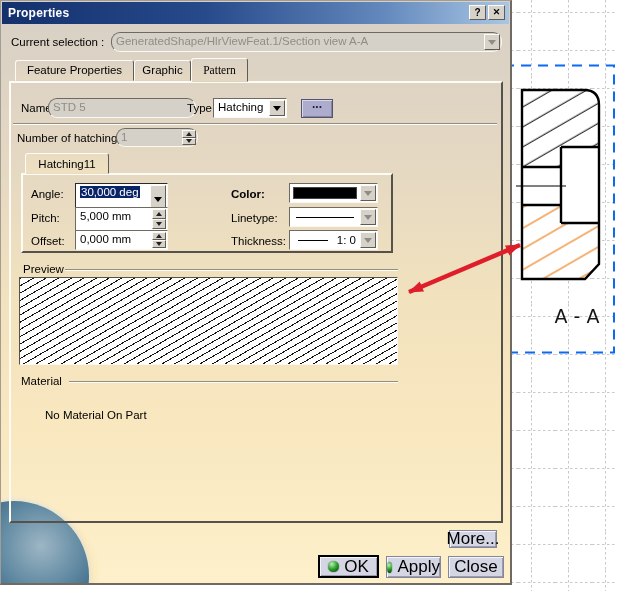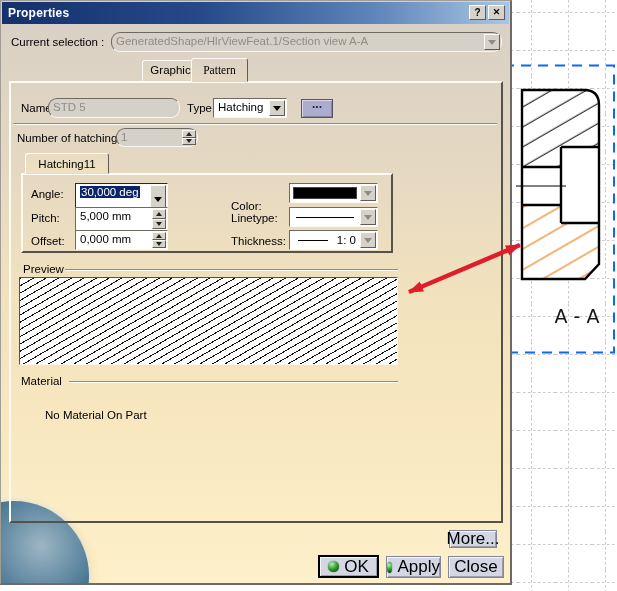--- a/index.html
+++ b/index.html
@@ -144,27 +144,28 @@
   </div>
 
   <span class="label" style="left:10px; top:35px;">Current selection :</span>
   <div class="sunken disabled-field" style="position:absolute; left:110px; top:31px; width:391px; height:20px;">
     <div class="field-text" style="width:370px;">GeneratedShape/HlrViewFeat.1/Section view A-A</div>
     <span class="combo-arrow">
         <span class="tri-down dis"></span>
       </span>
   </div>
 
-  <div class="tab" style="left:133px; width:57px;margin-left:8px;">Graphic</div>
+  <div class="tab" style="left:14px; width:119px;">Feature Properties</div>
+  <div class="tab" style="left:133px; width:57px;">Graphic</div>
   <div class="tab active" style="left:190px; width:57px;font-family:Liberation Serif, serif;">Pattern</div>
 
   <div class="panel"></div>
 
   <span class="label" style="left:20px; top:101px;">Name:</span>
-  <div class="sunken disabled-field" style="position:absolute; left:47px; top:97px; width:132px; height:20px;">
+  <div class="sunken disabled-field" style="position:absolute; left:47px; top:97px; width:148px; height:20px;">
     <div class="field-text">STD 5</div>
   </div>
   <span class="label" style="left:186px; top:101px;">Type:</span>
   <div class="sunken" style="position:absolute; left:212px; top:97px; width:74px; height:20px; background:#fff;">
     <div class="field-text" style="width:52px;">Hatching</div>
     <span class="combo-arrow">
         <span class="tri-down"></span>
       </span>
   </div>
   <div class="dots-btn" style="left:300px; top:98px; width:32px; height:19px;">...</div>
@@ -214,21 +215,21 @@
     <span class="spin">
       <span class="spin-btn">
           <span class="t-up"></span>
         </span>
       <span class="spin-btn">
           <span class="t-dn"></span>
         </span>
     </span>
   </div>
 
-  <span class="label" style="left:230px; top:199px;">Color:</span>
+  <span class="label" style="left:230px; top:187px;font-weight:bold;">Color:</span>
   <div class="sunken" style="position:absolute; left:288px; top:182px; width:89px; height:20px; background:#fff;">
     <div style="position:absolute; left:3px; top:3px; right:20px; bottom:3px; background:#000; border:1px solid #444;"></div>
     <span class="combo-arrow">
         <span class="tri-down dis"></span>
       </span>
   </div>
 
   <span class="label" style="left:230px; top:211px;">Linetype:</span>
   <div class="sunken" style="position:absolute; left:288px; top:206px; width:89px; height:20px; background:#fff;">
     <div style="position:absolute; left:6px; top:9px; width:58px; border-top:1px solid #000;"></div>

